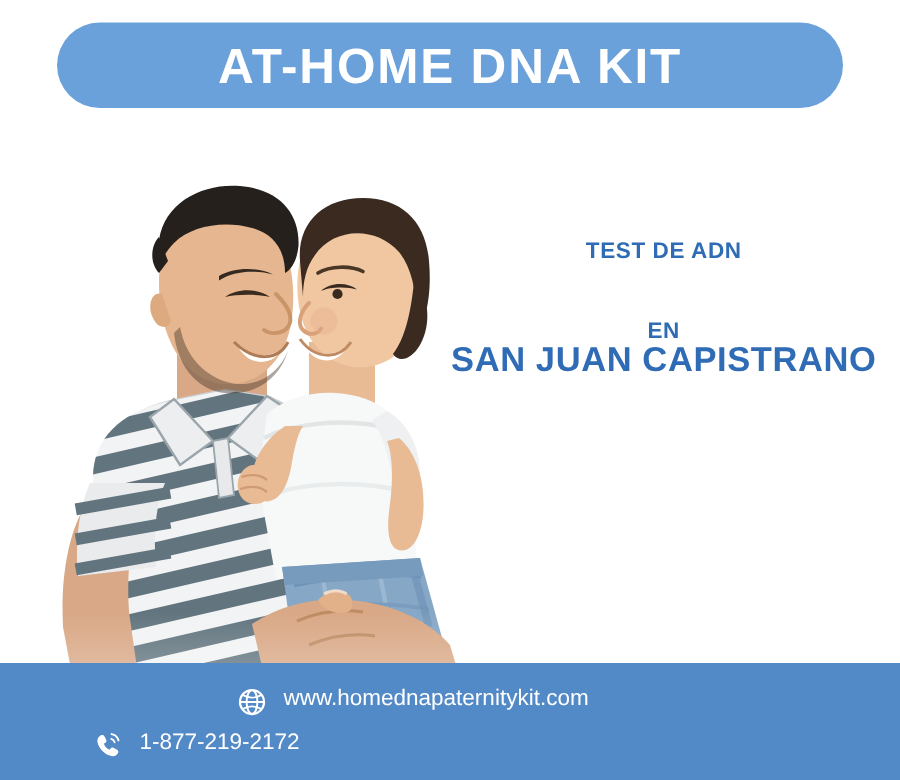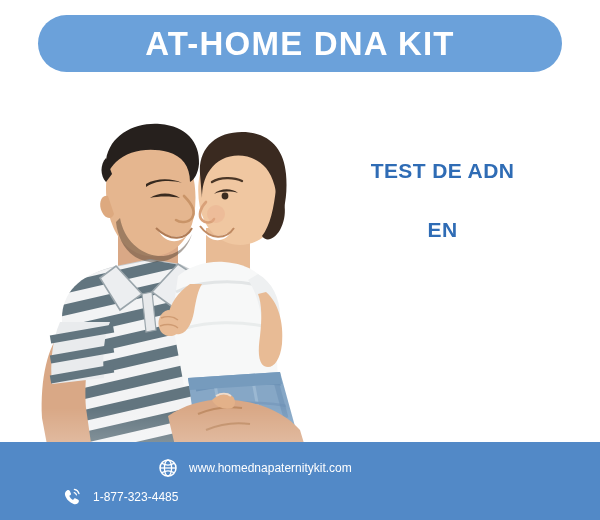--- a/index.html
+++ b/index.html
@@ -26,36 +26,36 @@
   
   .photo{ position:absolute; left:0px; top:78px; width:320px; height:372px; }
   .photo svg{ display:block; width:320px; height:372px; }
 
   
   .headline{
     position:absolute; left:285px; top:160px; width:315px;
     text-align:center;
   }
   .headline .line{
-    color:#2f6cb5; font-weight:bold; font-size:21px; letter-spacing:.4px;
+    color:#2f6cb5; font-weight:bold; font-size:15px; letter-spacing:.4px;
     line-height:1; white-space:nowrap;
   }
   .headline .line.l1{ margin-bottom:38px; }
   .headline .line.l2{ }
   .headline .line.l3{ font-size:23px; }
 
   
   .footer{
     position:absolute; left:0px; top:442px; width:600px; height:78px;
     background:#5289c7;
     border-top-right-radius:0px;
   }
   .footer-row{
-    position:absolute; display:flex; align-items:center; color:#ffffff;
-    font-size:12px; white-space:nowrap;
+    position:absolute; display:flex; color:#ffffff;
+    font-size:15px; white-space:nowrap;
   }
   .row-web{ left:158px; top:458px; }
   .row-phone{ left:62px; top:487px; }
   .row-mail{ left:247px; top:487px; }
   .ico{ display:inline-block; width:20px; height:20px; margin-right:11px; flex:0 0 auto; }
   .ico svg{ display:block; width:20px; height:20px; }
   .ctext{ line-height:1; }
 </style>
 </head>
 <body>
@@ -211,20 +211,21 @@
                C226,332 216,330 212,322 Z" fill="#e3b189"></path>
       <path d="M216,318 C221,315 227,315 231,318" fill="none" stroke="#f0dccb" stroke-width="2"></path>
 
       <rect x="0" y="330" width="320" height="42" fill="url(#fade-bottom)"></rect>
     </svg>
   </div>
 
   <div class="headline">
     <div class="line l1">TEST DE ADN</div>
     <div class="line l2">EN</div>
+    <div class="line l3">SAN JUAN CAPISTRANO</div>
   </div>
 
   <div class="footer"></div>
 
   <div class="footer-row row-web">
     <span class="ico">
       <svg viewBox="0 0 20 20">
         <circle cx="10" cy="10" r="8" fill="none" stroke="#ffffff" stroke-width="1.5"></circle>
         <ellipse cx="10" cy="10" rx="3.6" ry="8" fill="none" stroke="#ffffff" stroke-width="1.3"></ellipse>
         <line x1="2" y1="10" x2="18" y2="10" stroke="#ffffff" stroke-width="1.3"></line>
@@ -239,17 +240,17 @@
     <span class="ico">
       <svg viewBox="0 0 20 20">
         <path d="M5.2,3.2 C6.4,2.6 7.3,3 7.8,4.1 L8.8,6.2 C9.2,7.1 9,7.7 8.2,8.2
                  L7.3,8.8 C7.8,10.6 9.3,12.2 11.1,12.9 L11.7,12 C12.2,11.2 12.9,11.1 13.7,11.5
                  L15.8,12.6 C16.9,13.2 17.2,14.1 16.6,15.2 C15.6,17 13.6,17.6 11.6,16.9
                  C7.6,15.6 4.3,12.3 3.1,8.3 C2.5,6.3 3.3,4.3 5.2,3.2 Z" fill="#ffffff"></path>
         <path d="M12.4,2.4 C14.6,2.8 16.4,4.4 17,6.6" fill="none" stroke="#ffffff" stroke-width="1.3" stroke-linecap="round"></path>
         <path d="M12.2,5.6 C13.3,5.9 14.1,6.7 14.4,7.8" fill="none" stroke="#ffffff" stroke-width="1.3" stroke-linecap="round"></path>
       </svg>
     </span>
-    <span class="ctext">1-877-323-4485</span>
+    <span class="ctext">1-877-219-2172</span>
   </div>
 
 
 </div>
 
 </body></html>

